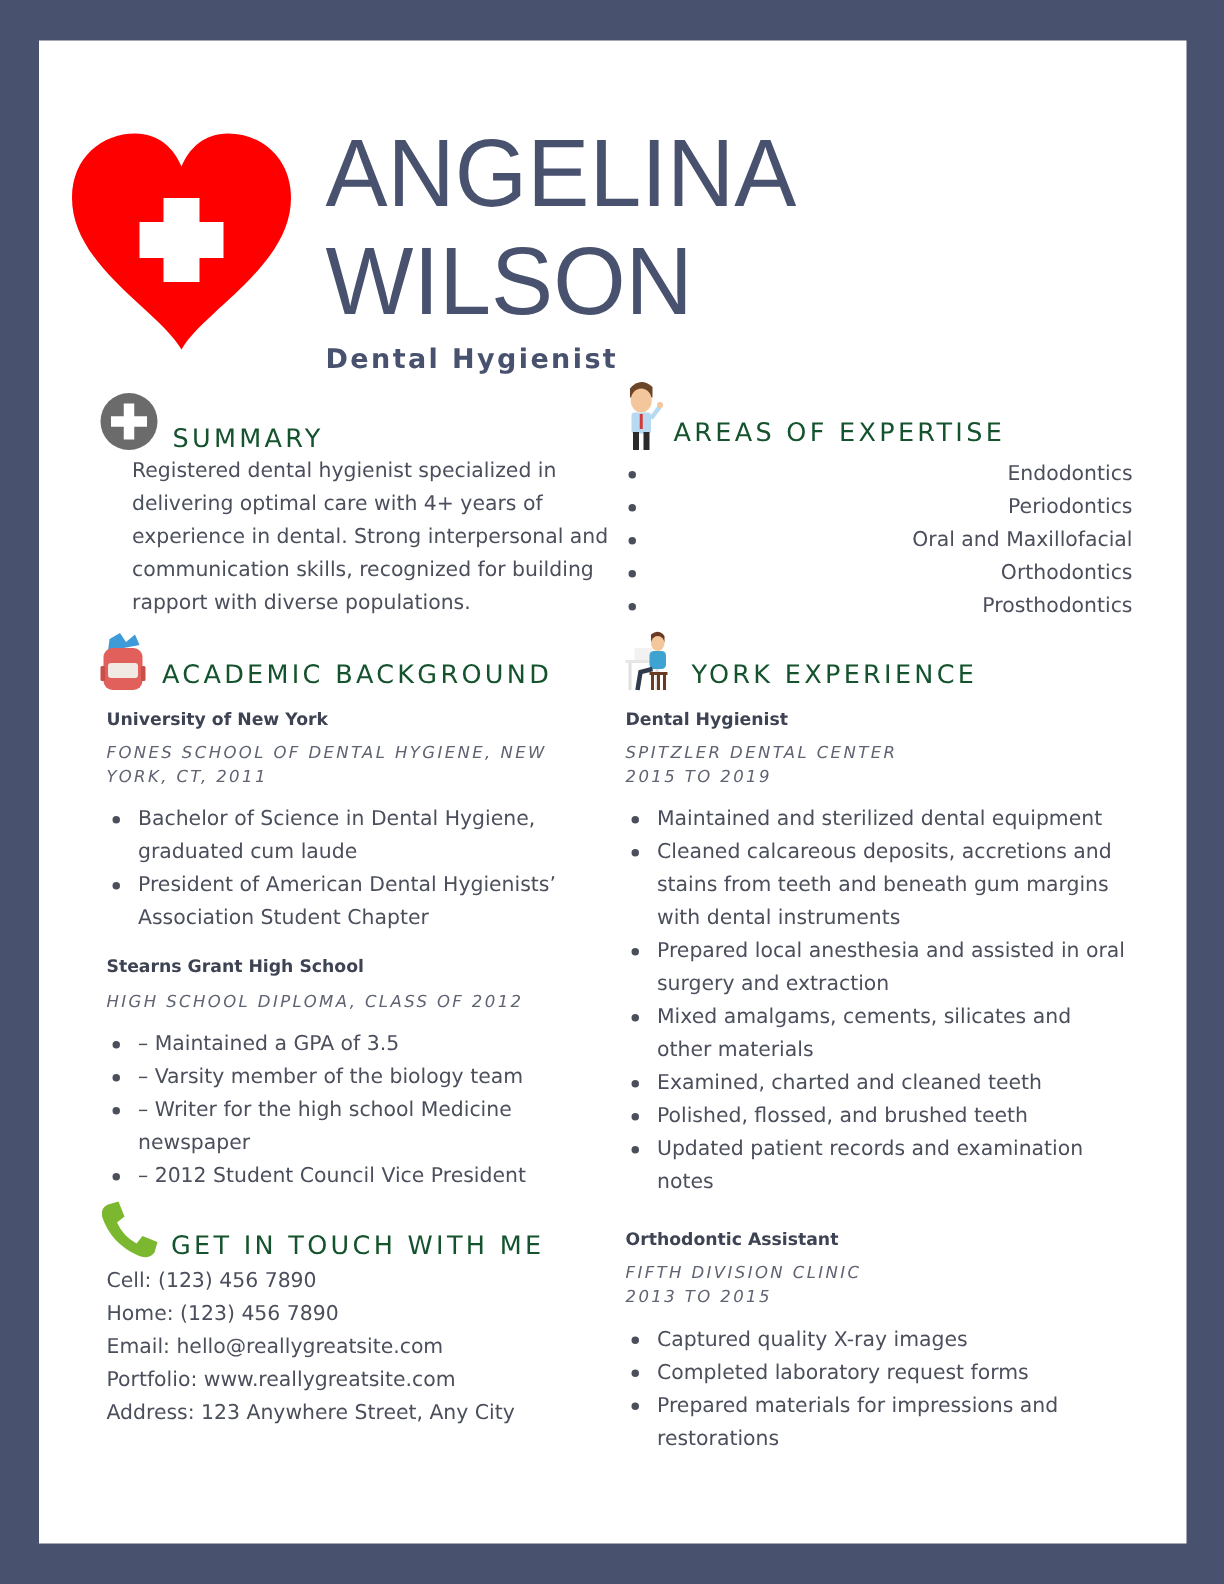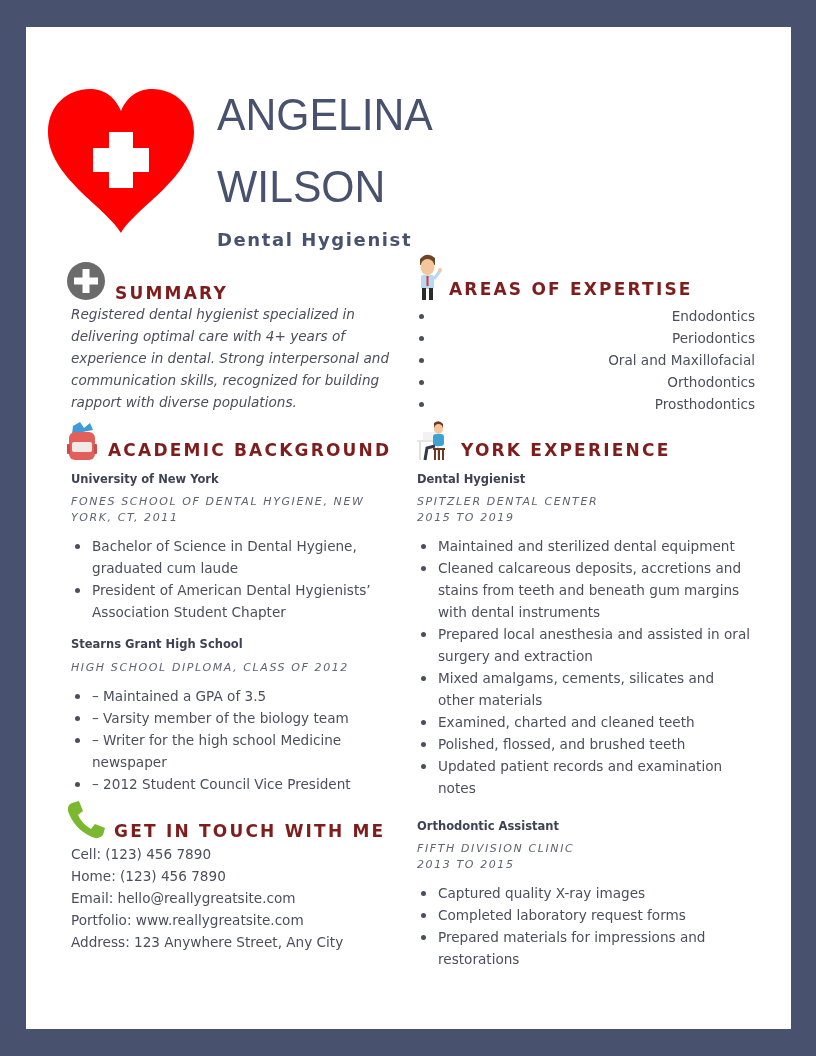--- a/index.html
+++ b/index.html
@@ -6,36 +6,36 @@
     html, body { width: 816px; height: 1056px; background: #48516e; overflow: hidden; }
     body { position: relative; font-family: "Liberation Sans", "DejaVu Sans", sans-serif; color: #4b4f5c; }
     .page {
       position: absolute; left: 26px; top: 27px; width: 765px; height: 1002px;
       background: #ffffff;
     }
     .heart { position: absolute; left: 20px; top: 60px; width: 150px; height: 148px; }
     .name {
       position: absolute; left: 191px; top: 52px;
       font-family: "DejaVu Sans", sans-serif; font-weight: 200;
-      font-size: 44px; line-height: 72px; color: #48516e; letter-spacing: 0px;
+      font-size: 64px; line-height: 72px; color: #48516e; letter-spacing: 0px;
     }
     .name span { display: block; font-weight: normal; -webkit-text-stroke: 0; }
     .name-line { font-family: "Liberation Sans", sans-serif; font-weight: normal; transform: scaleX(0.97); transform-origin: left; }
     .job-title {
       position: absolute; left: 191px; top: 202px;
       font-family: "DejaVu Sans", sans-serif; font-weight: bold;
       font-size: 18px; letter-spacing: 1.6px; color: #48516e;
     }
     .section { position: absolute; }
     .sec-head {
       display: flex; align-items: flex-end; height: 40px;
     }
     .sec-title {
-      font-family: "DejaVu Sans", sans-serif; font-weight: 700;
-      font-size: 17px; letter-spacing: 2.2px; color: #7f1d1d;
+      font-family: "DejaVu Sans", sans-serif; font-weight: 400;
+      font-size: 17px; letter-spacing: 2.2px; color: #14532d;
       line-height: 20px;
       margin-top: 48px;
     }
     .body-text {
       font-family: "DejaVu Sans", sans-serif; font-size: 13.6px;
       line-height: 22px; color: #4b4f5c;
     }
     ul.bullets { list-style: none; }
     ul.bullets li {
       position: relative; padding-left: 21px;
@@ -76,21 +76,21 @@
 
   <div class="section" style="left:40px; top:234px; width:330px;">
     <div class="sec-head">
       <svg class="icon" width="40" height="40" viewBox="0 0 40 40" style="margin-right:9px; margin-bottom:0;">
         <circle cx="20" cy="20" r="19" fill="#6b6b6b"></circle>
         <rect x="16.5" y="8" width="7" height="24" fill="#ffffff"></rect>
         <rect x="8" y="16.5" width="24" height="7" fill="#ffffff"></rect>
       </svg>
       <span class="sec-title" style="margin-bottom:-2px;">SUMMARY</span>
     </div>
-    <p class="body-text" style="margin-top:2px; margin-left:5px; width:330px;font-style:italic;">Registered dental hygienist specialized in delivering optimal care with 4+ years of experience in dental. Strong interpersonal and communication skills, recognized for building rapport with diverse populations.</p>
+    <p class="body-text" style="margin-top:2px; margin-left:22px; width:330px;">Registered dental hygienist specialized in delivering optimal care with 4+ years of experience in dental. Strong interpersonal and communication skills, recognized for building rapport with diverse populations.</p>
   </div>
 
   <div class="section" style="left:389px; top:228px; width:340px;">
     <div class="sec-head" style="height:46px;">
       <svg class="icon" width="28" height="48" viewBox="0 0 28 48" style="margin-right:6px;">
         <path d="M5 6 Q12 -2 20 5 L20 12 L5 12 Z" fill="#6b4527"></path>
         <ellipse cx="12.5" cy="14" rx="7" ry="8" fill="#f3c79b"></ellipse>
         <rect x="6" y="22" width="13" height="14" rx="2" fill="#b7d9f2"></rect>
         <rect x="11.5" y="23" width="2" height="10" fill="#d33a3a"></rect>
         <path d="M19 26 L25 18" stroke="#b7d9f2" stroke-width="3"></path>

